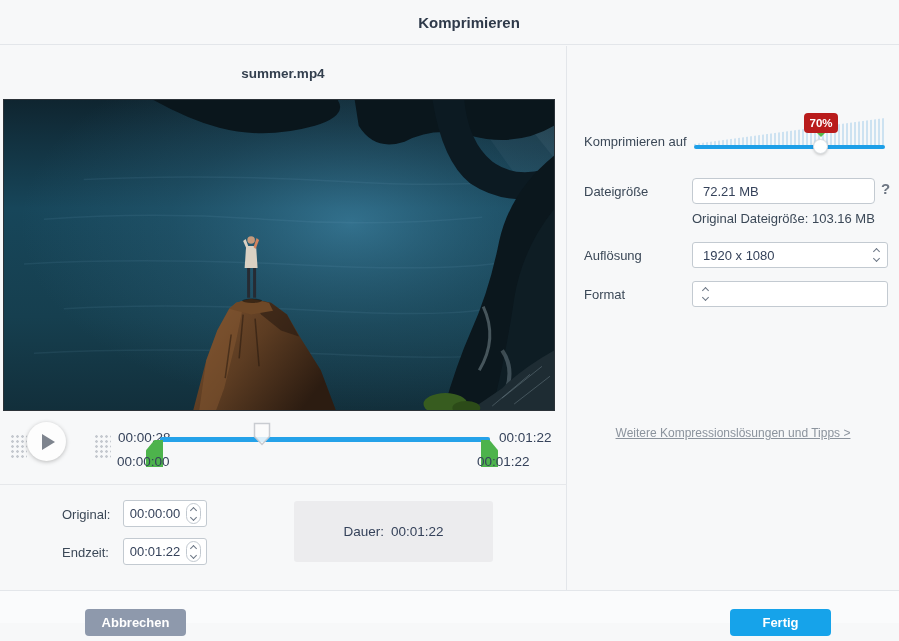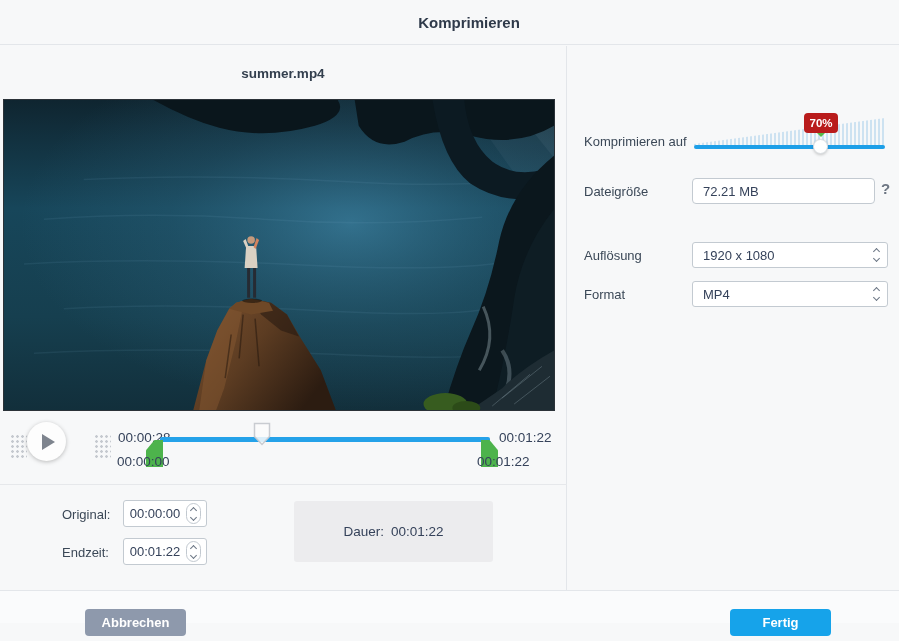--- a/index.html
+++ b/index.html
@@ -231,38 +231,41 @@
   <div class="right-panel">
     <div class="r-label" style="top:88px;">Komprimieren auf</div>
     <div class="ramp"></div>
     <div class="pct-badge">70%</div>
     <div class="c-track"></div>
     <div class="c-handle"></div>
 
     <div class="r-label" style="top:138px;">Dateigröße</div>
     <div class="text-input" style="top:132px;">72.21  MB</div>
     <div class="help-q" style="top:134px;">?</div>
+    <div class="orig-size" style="top:165px;">Original Dateigröße: 103.16 MB</div>
 
     <div class="r-label" style="top:202px;">Auflösung</div>
     <div class="select-box" style="top:196px;">
       <span class="sel-val">1920 x 1080</span>
       <span class="updown">
         <span class="chev up"></span>
         <span class="chev down"></span>
       </span>
     </div>
 
     <div class="r-label" style="top:241px;">Format</div>
     <div class="select-box" style="top:235px;">
-      <span class="sel-val">MP4</span>
       <span class="updown">
         <span class="chev up"></span>
         <span class="chev down"></span>
       </span>
     </div>
 
+    <div class="tips-link">
+      <a>Weitere Kompressionslösungen und Tipps &gt;</a>
+    </div>
   </div>
 </div>
 
 <div class="footer">
   <button class="btn btn-cancel">Abbrechen</button>
   <button class="btn btn-done">Fertig</button>
 </div>
 
 </body></html>

